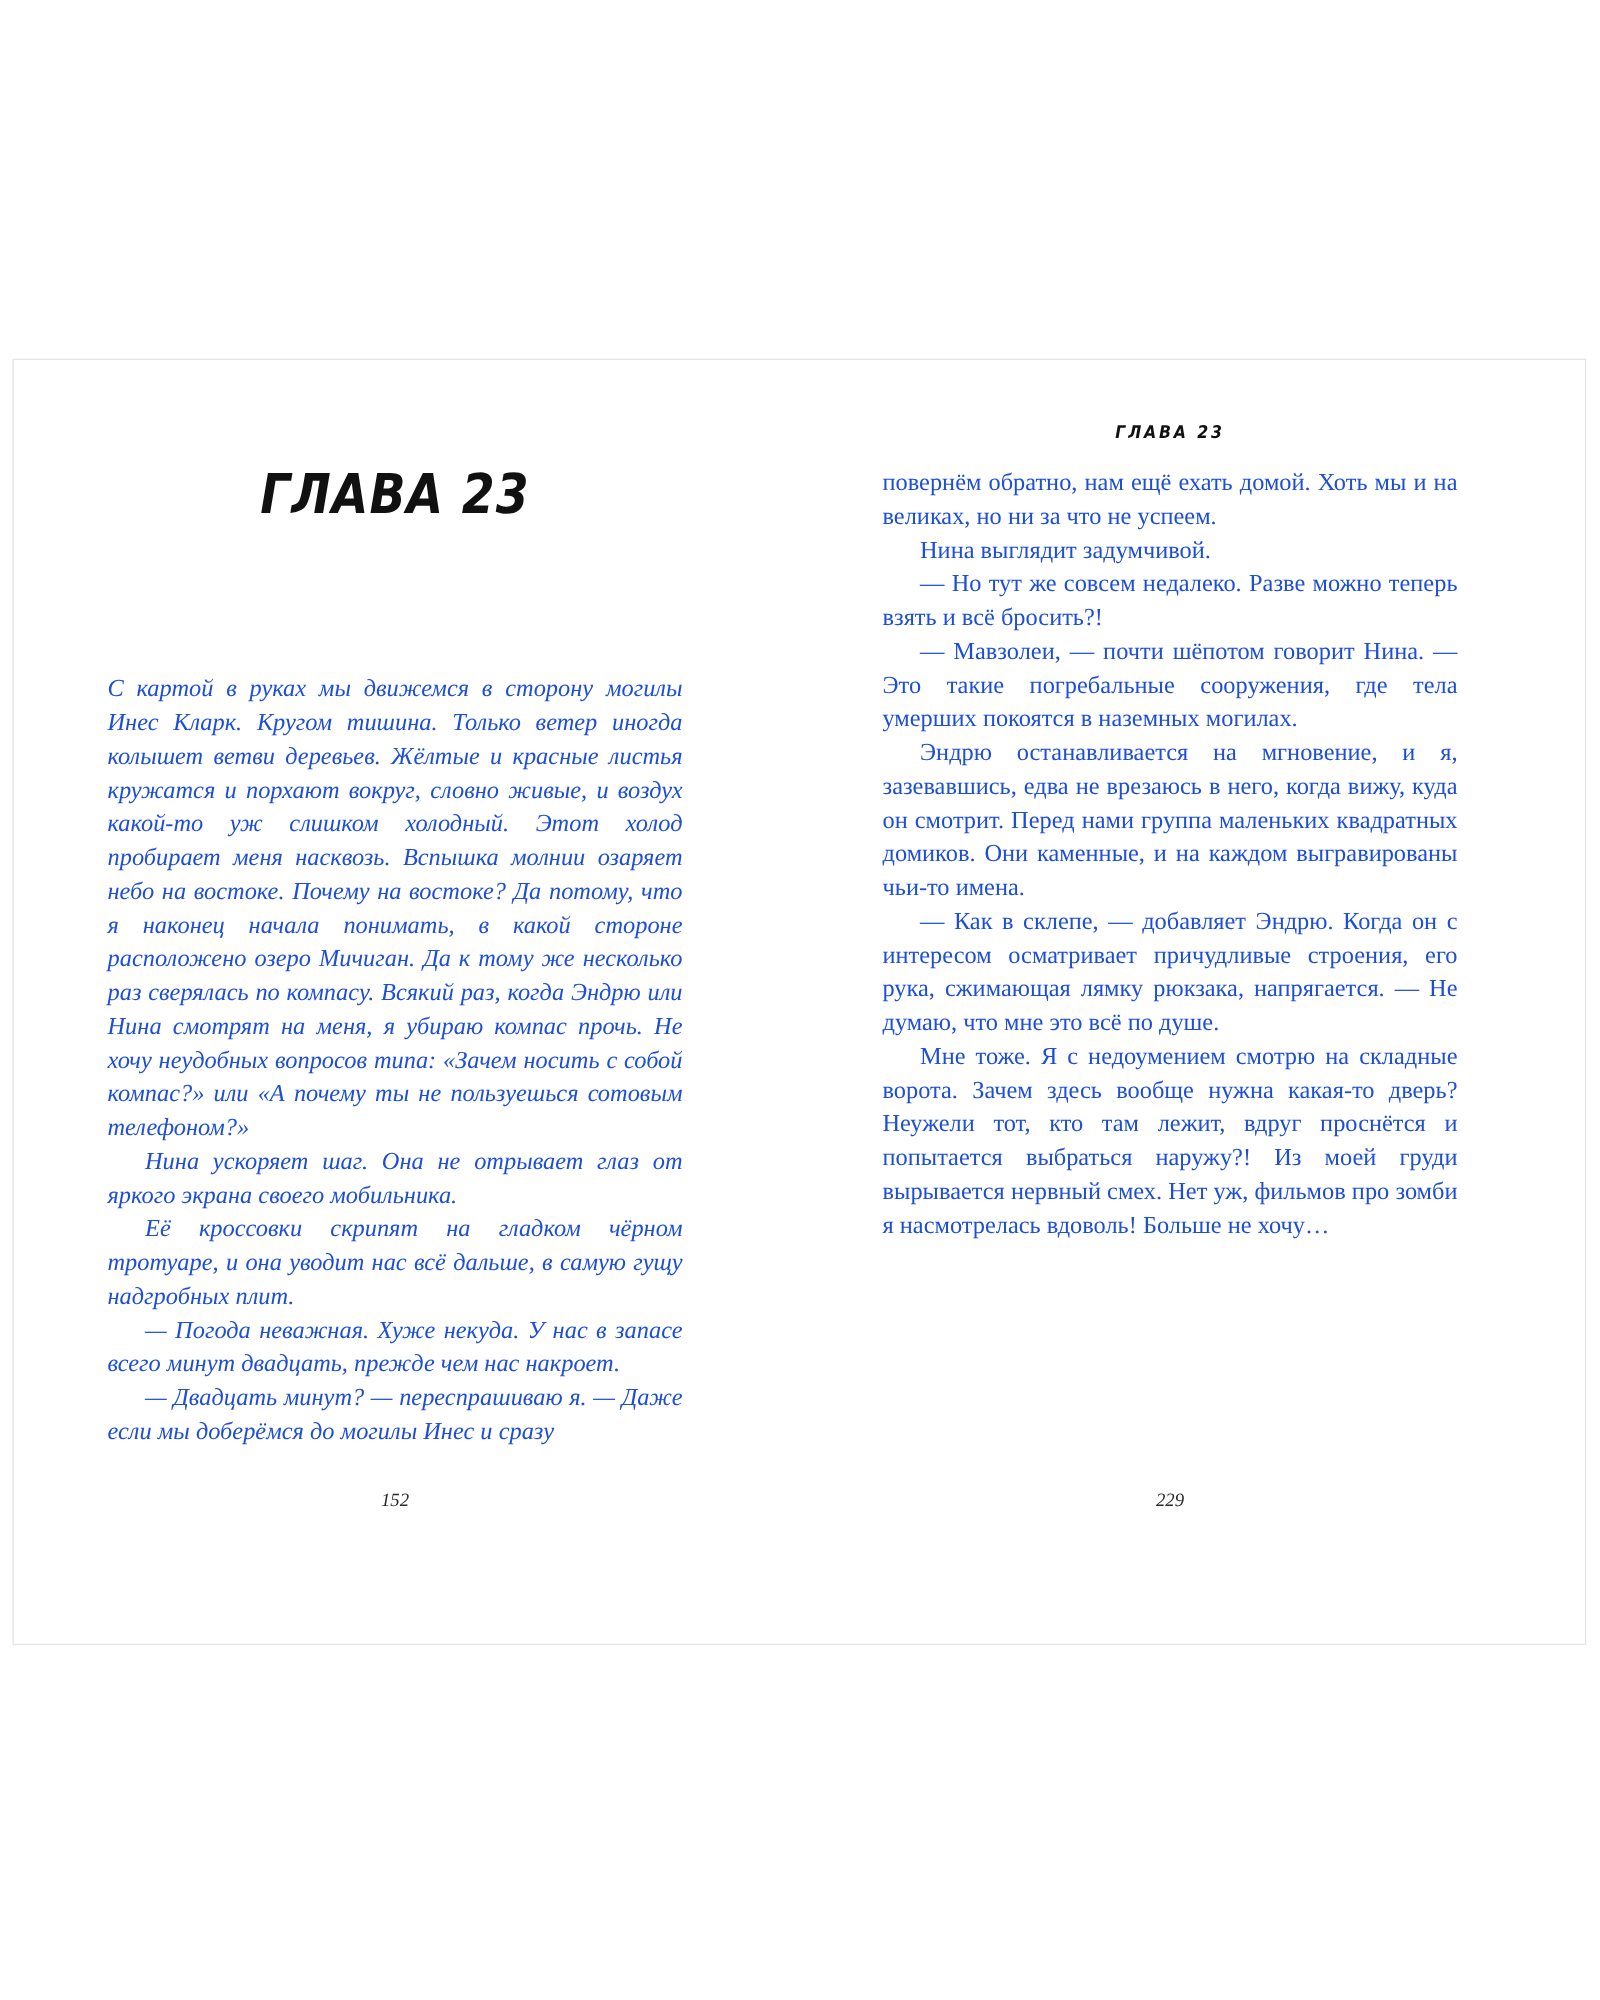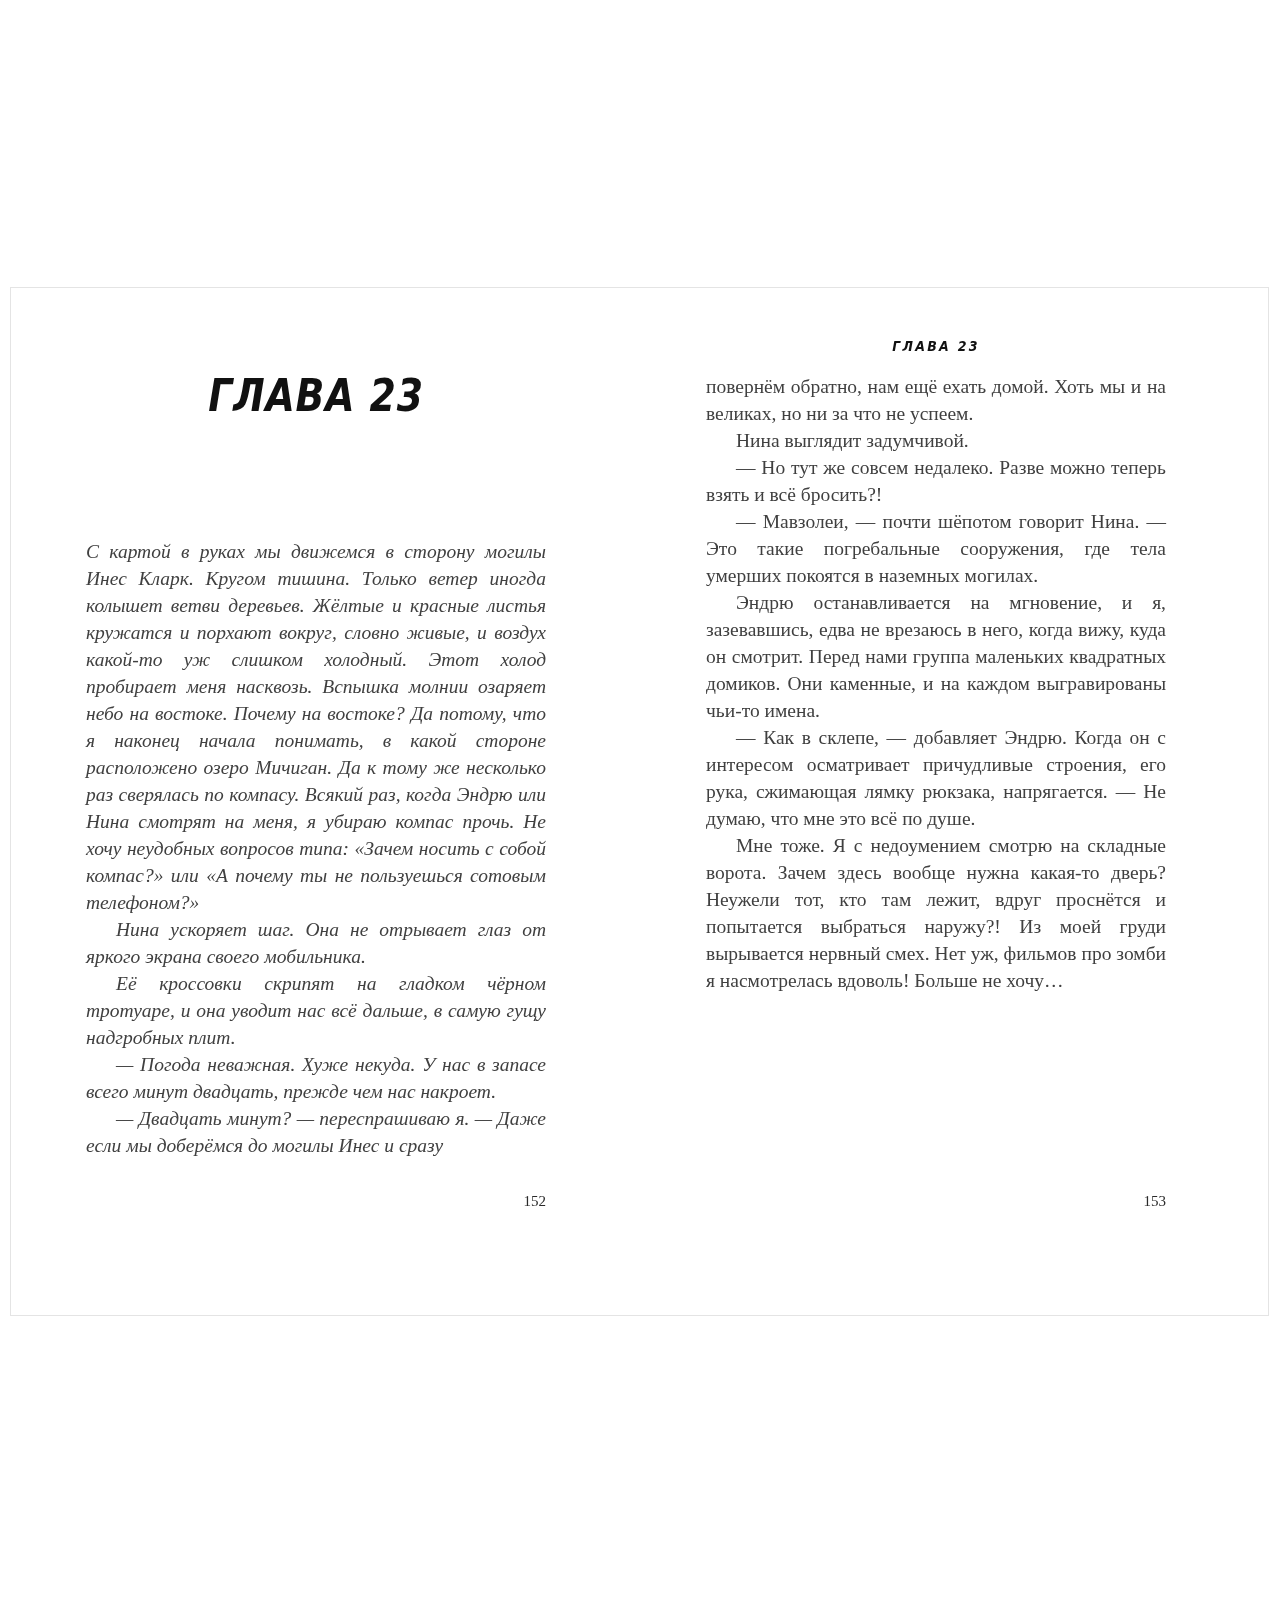--- a/index.html
+++ b/index.html
@@ -62,31 +62,32 @@
   }
   .page.left  .body-text { top: 250px; font-style: italic; }
   .page.right .body-text { top: 85px; }
   .body-text p {
     font-family: "Liberation Serif", serif;
     font-size: 19.5px;
     line-height: 27px;
     text-align: justify;
     text-indent: 30px;
     hyphens: auto;
-    color: #404040;
+    color: #1d4ed8;
   }
   .body-text p.no-indent { text-indent: 0; }
   .page-number {
     position: absolute;
     top: 905px; left: 0;
     width: 100%;
-    text-align: right;
+    text-align: center;
     font-family: "Liberation Serif", serif;
     font-size: 15px;
     color: #2a2a2a;
+    font-style: italic;
   }
 </style>
 </head>
 <body>
 
 <div class="spread">
 
   <div class="page left">
     <h1 class="chapter-title">ГЛАВА 23</h1>
     <div class="body-text">
@@ -103,16 +104,16 @@
     <div class="running-head">ГЛАВА 23</div>
     <div class="body-text">
       <p class="no-indent">повернём обратно, нам ещё ехать домой. Хоть мы и на великах, но ни за что не успеем.</p>
       <p>Нина выглядит задумчивой.</p>
       <p>— Но тут же совсем недалеко. Разве можно теперь взять и всё бросить?!</p>
       <p>— Мавзолеи, — почти шёпотом говорит Нина. — Это такие погребальные сооружения, где тела умерших покоятся в наземных могилах.</p>
       <p>Эндрю останавливается на мгновение, и я, зазевавшись, едва не врезаюсь в него, когда вижу, куда он смотрит. Перед нами группа маленьких квадратных домиков. Они каменные, и на каждом выгравированы чьи-то имена.</p>
       <p>— Как в склепе, — добавляет Эндрю. Когда он с интересом осматривает причудливые строения, его рука, сжимающая лямку рюкзака, напрягается. — Не думаю, что мне это всё по душе.</p>
       <p>Мне тоже. Я с недоумением смотрю на складные ворота. Зачем здесь вообще нужна какая-то дверь? Неужели тот, кто там лежит, вдруг проснётся и попытается выбраться наружу?! Из моей груди вырывается нервный смех. Нет уж, фильмов про зомби я насмотрелась вдоволь! Больше не хочу…</p>
     </div>
-    <div class="page-number">153</div>
+    <div class="page-number">229</div>
   </div>
 
 </div>
 
 </body></html>

